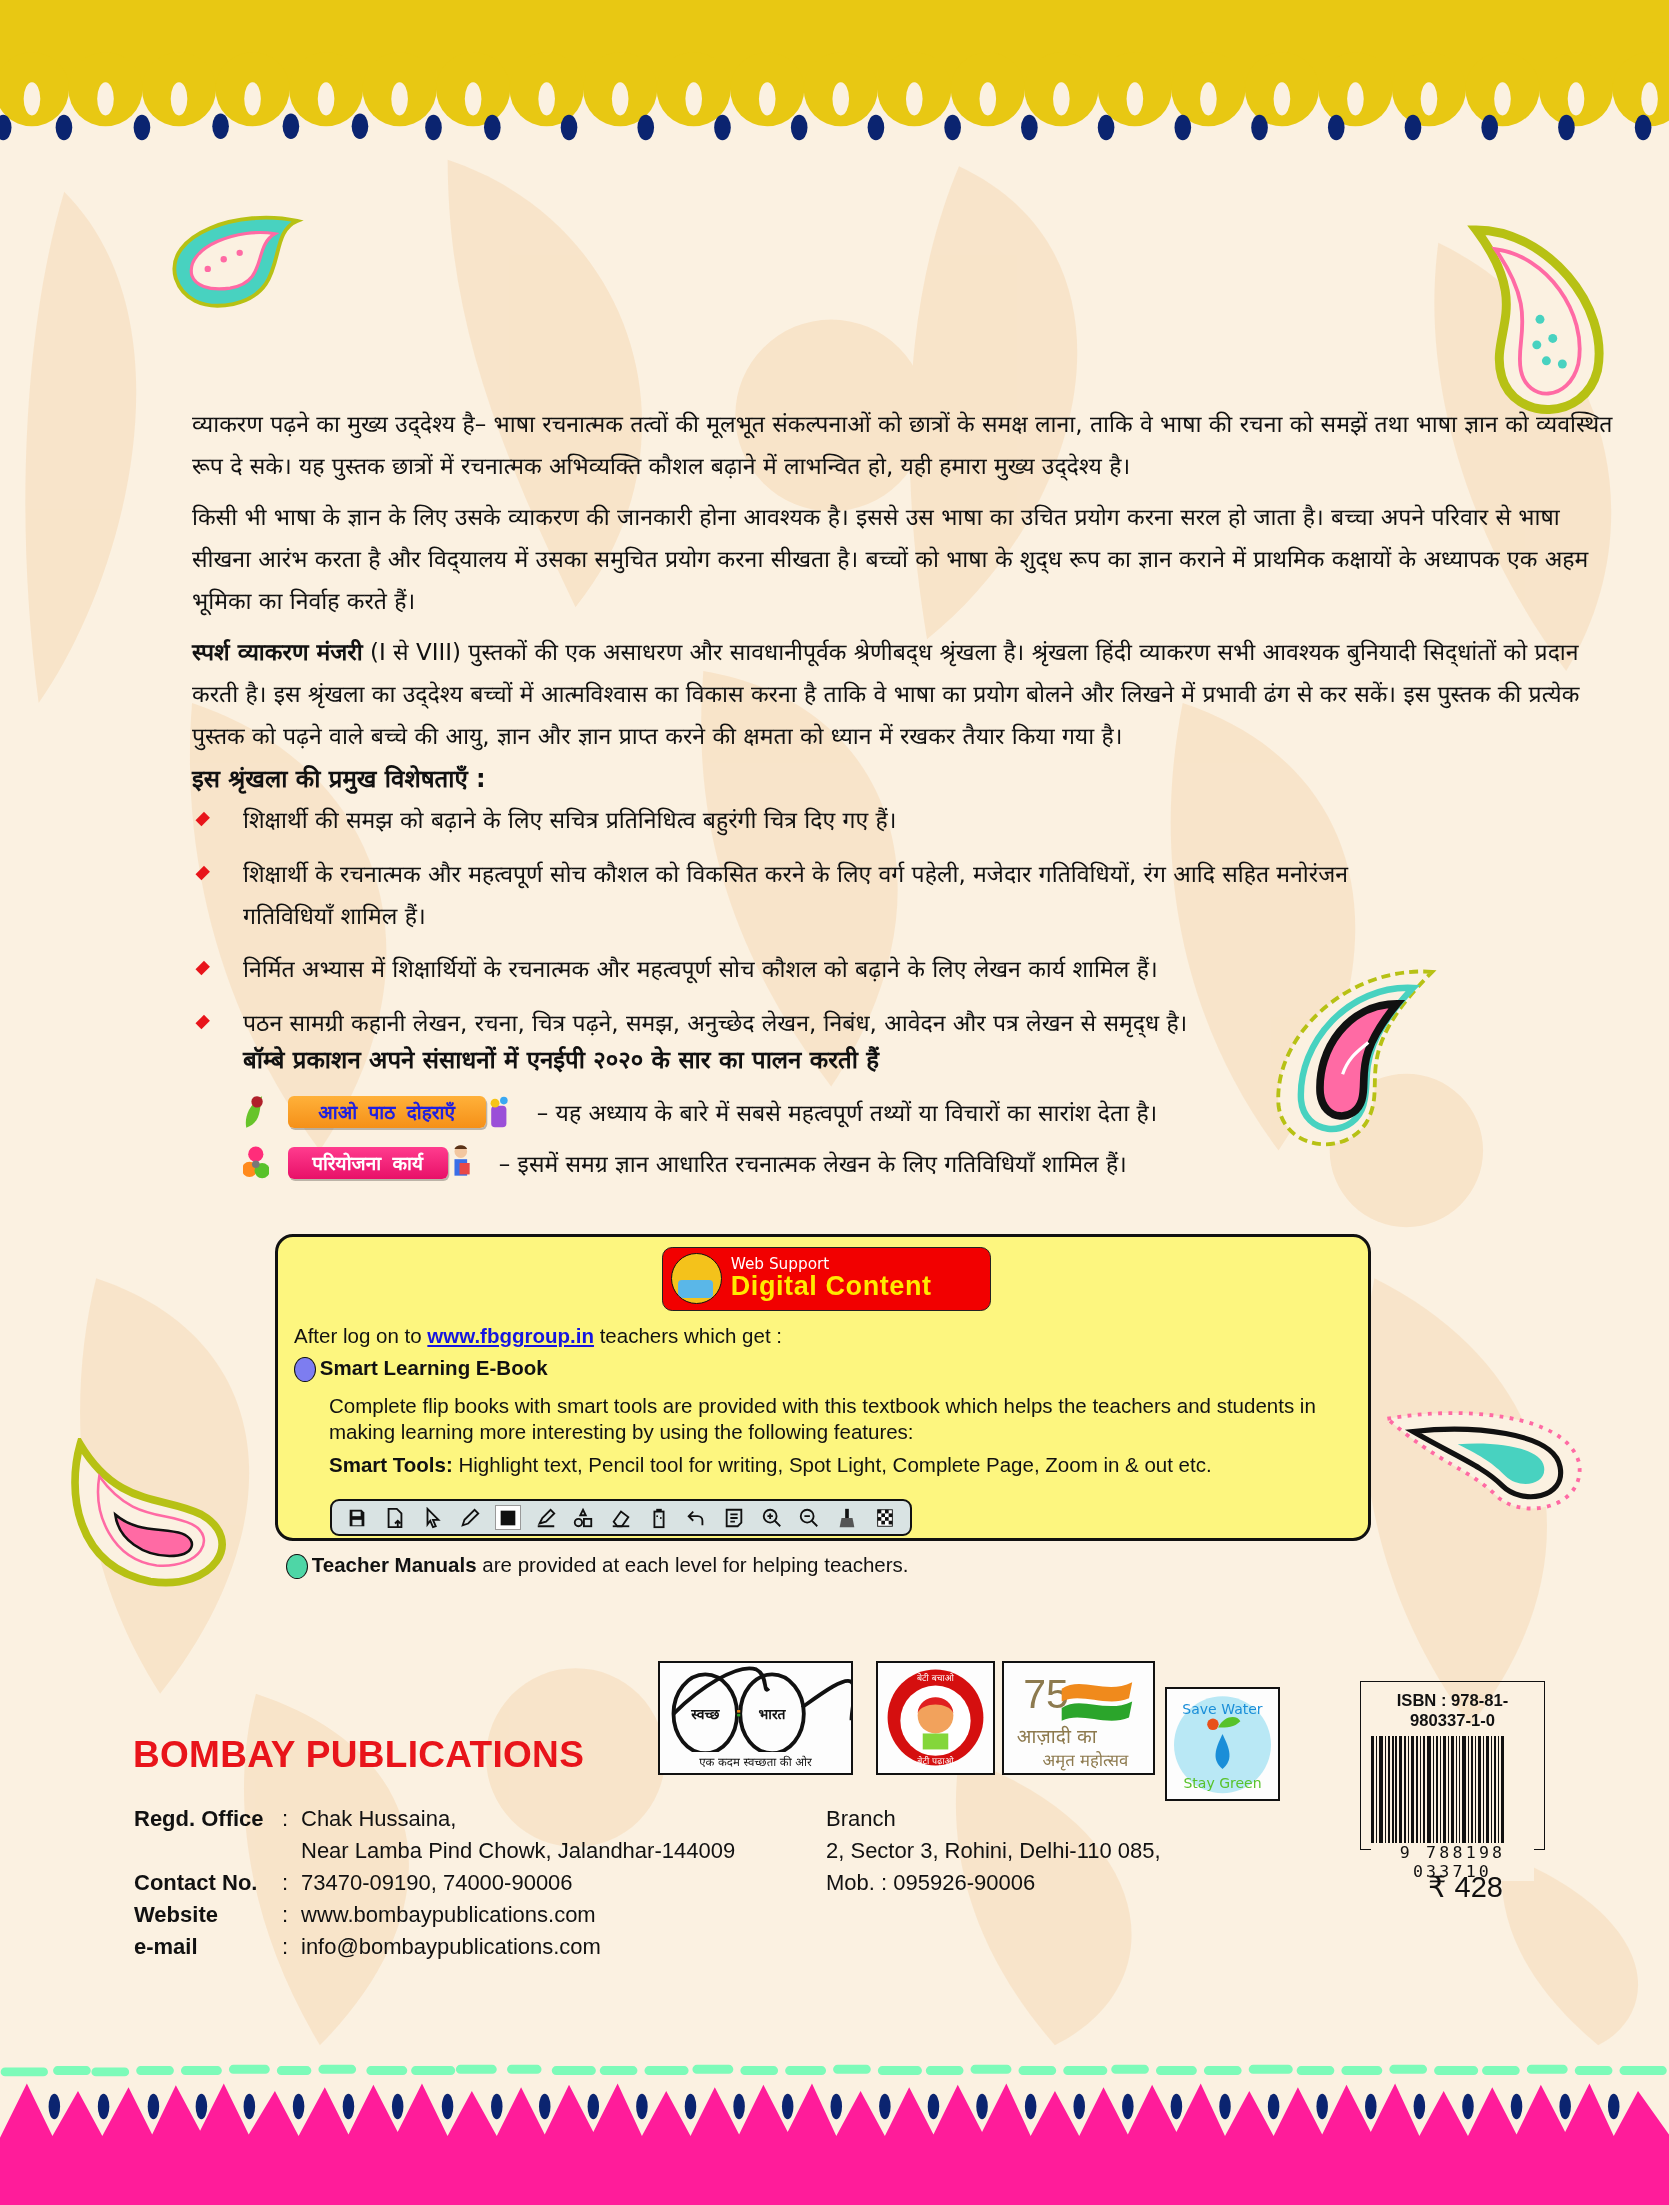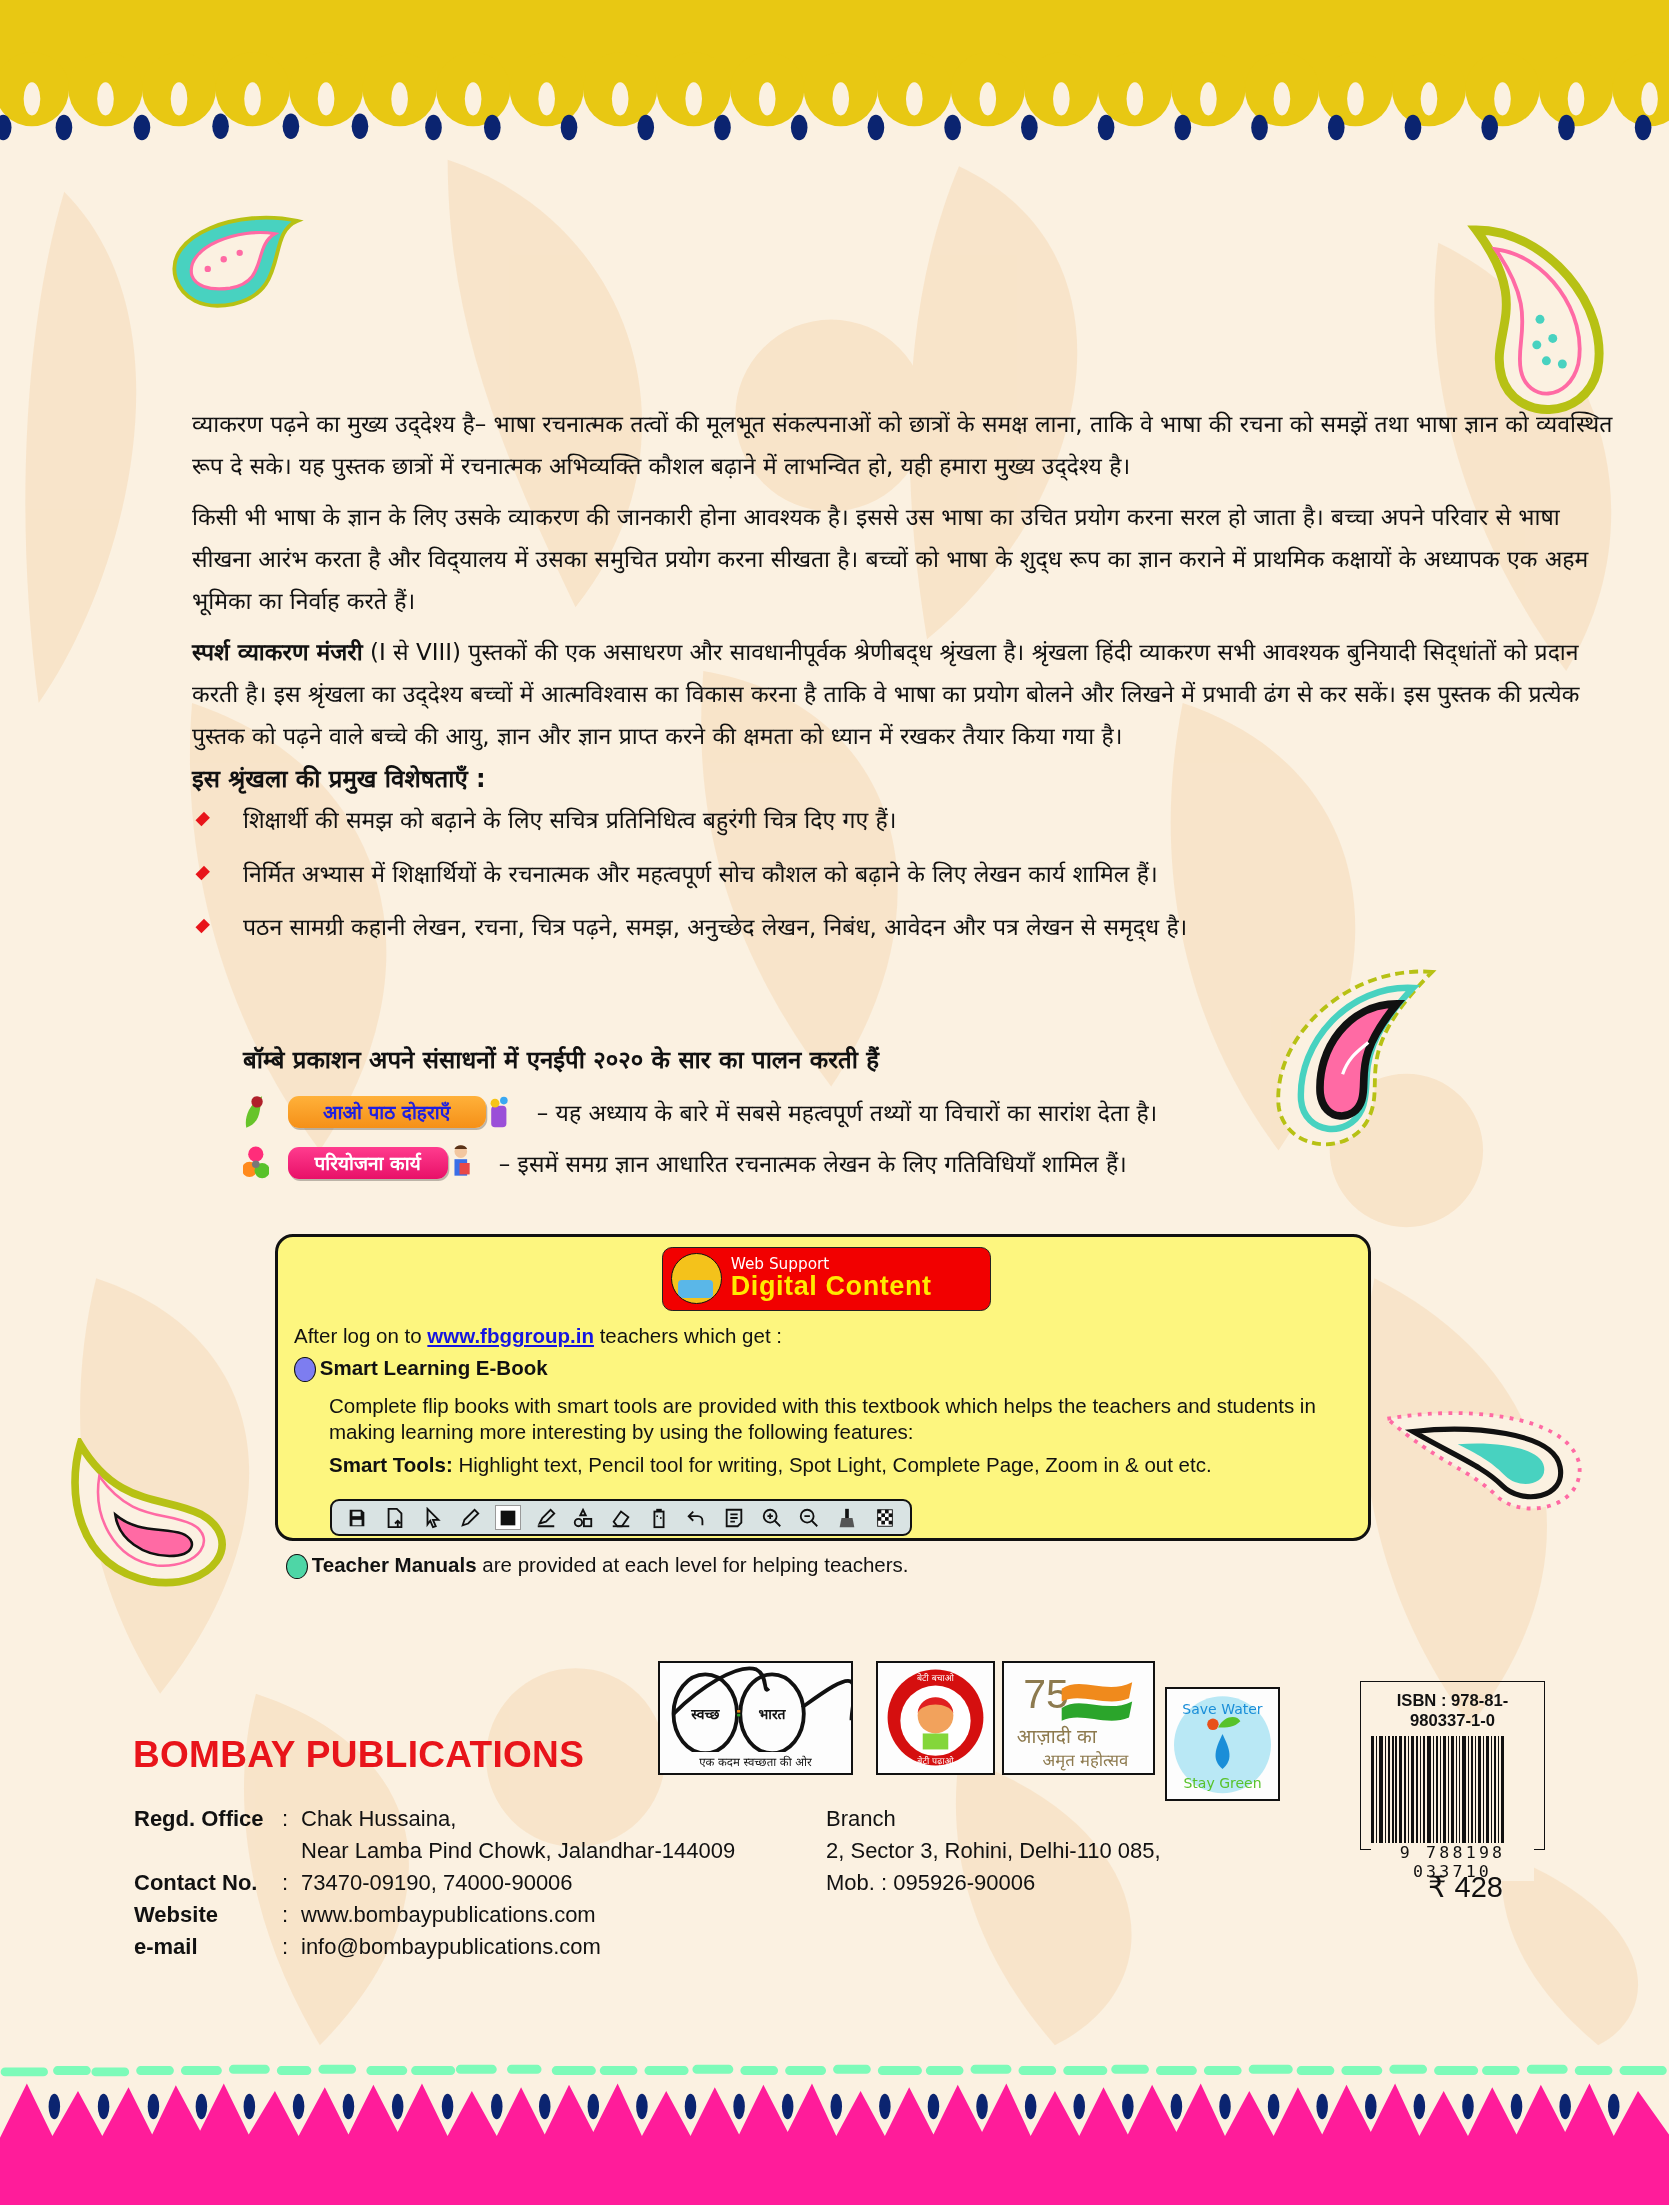--- a/index.html
+++ b/index.html
@@ -41,23 +41,24 @@
   }
   .nep-title {
     position: absolute; left: 243px; top: 1042px; z-index: 3;
     font-size: 24px; font-weight: bold;
   }
   .badge-row {
     position: absolute; left: 243px; z-index: 3; height: 45px; display: flex; align-items: center;
   }
   .badge {
     display: inline-flex; align-items: center; justify-content: center;
-    height: 32px; padding: 0 19px; border-radius: 11px;
+    height: 32px; padding: 0 19px; border-radius: 6px;
     font-size: 19px; font-weight: bold; color: #2020e0;
     box-shadow: 1.3px 1.9px 0 rgba(0,0,0,0.25);
+    font-family: Liberation Mono, monospace;
   }
   .badge.orange { background: linear-gradient(#ffb13a, #f59018); width: 198px; margin-left: 19px; }
   .badge.pink { background: linear-gradient(#ff3c8e, #e81068); width: 160px; margin-left: 19px; color: #fff; }
   .badge-deco { width: 25.6px; height: 38px; }
   .badge-desc { font-size: 23px; margin-left: 25.6px; }
 
   .digital-box {
     position: absolute; left: 275px; top: 1234px; width: 1096px; height: 307px; z-index: 3;
     background: #fdf67f; border: 3.8px solid #111; border-radius: 18px;
   }
@@ -252,20 +253,21 @@
 
 <div class="intro hindi">
   <p>व्याकरण पढ़ने का मुख्य उद्‌देश्य है– भाषा रचनात्मक तत्वों की मूलभूत संकल्पनाओं को छात्रों के समक्ष लाना, ताकि वे भाषा की रचना को समझें तथा भाषा ज्ञान को व्यवस्थित रूप दे सके। यह पुस्तक छात्रों में रचनात्मक अभिव्यक्ति कौशल बढ़ाने में लाभन्वित हो, यही हमारा मुख्य उद्‌देश्य है।</p>
   <p>किसी भी भाषा के ज्ञान के लिए उसके व्याकरण की जानकारी होना आवश्यक है। इससे उस भाषा का उचित प्रयोग करना सरल हो जाता है। बच्चा अपने परिवार से भाषा सीखना आरंभ करता है और विद्‌यालय में उसका समुचित प्रयोग करना सीखता है। बच्चों को भाषा के शुद्‌ध रूप का ज्ञान कराने में प्राथमिक कक्षायों के अध्यापक एक अहम भूमिका का निर्वाह करते हैं।</p>
   <p><b>स्पर्श व्याकरण मंजरी</b><span> (I से VIII) पुस्तकों की एक असाधरण और सावधानीपूर्वक श्रेणीबद्‌ध श्रृंखला है। श्रृंखला हिंदी व्याकरण सभी आवश्यक बुनियादी सिद्‌धांतों को प्रदान करती है। इस श्रृंखला का उद्‌देश्य बच्चों में आत्मविश्वास का विकास करना है ताकि वे भाषा का प्रयोग बोलने और लिखने में प्रभावी ढंग से कर सकें। इस पुस्तक की प्रत्येक पुस्तक को पढ़ने वाले बच्चे की आयु, ज्ञान और ज्ञान प्राप्त करने की क्षमता को ध्यान में रखकर तैयार किया गया है।</span></p>
 </div>
 
 <div class="features-title hindi">इस श्रृंखला की प्रमुख विशेषताएँ :</div>
 <ul class="features hindi">
   <li><span class="bullet"></span><span>शिक्षार्थी की समझ को बढ़ाने के लिए सचित्र प्रतिनिधित्व बहुरंगी चित्र दिए गए हैं।</span></li>
+  <li><span class="bullet"></span><span>शिक्षार्थी के रचनात्मक और महत्वपूर्ण सोच कौशल को विकसित करने के लिए वर्ग पहेली, मजेदार गतिविधियों, रंग आदि सहित मनोरंजन गतिविधियाँ शामिल हैं।</span></li>
   <li><span class="bullet"></span><span>निर्मित अभ्यास में शिक्षार्थियों के रचनात्मक और महत्वपूर्ण सोच कौशल को बढ़ाने के लिए लेखन कार्य शामिल हैं।</span></li>
   <li><span class="bullet"></span><span>पठन सामग्री कहानी लेखन, रचना, चित्र पढ़ने, समझ, अनुच्छेद लेखन, निबंध, आवेदन और पत्र लेखन से समृद्‌ध है।</span></li>
 </ul>
 
 <div class="nep-title hindi">बॉम्बे प्रकाशन अपने संसाधनों में एनईपी २०२० के सार का पालन करती हैं</div>
 <div class="badge-row hindi" style="top:1089px;">
   <svg class="badge-deco" viewBox="0 0 40 60">
       <path d="M5 55 C 0 30, 20 10, 30 5 C 25 25, 30 45, 5 55Z" fill="#67c42a"></path>
       <circle cx="22" cy="14" r="9" fill="#b0202a"></circle>
     </svg>

